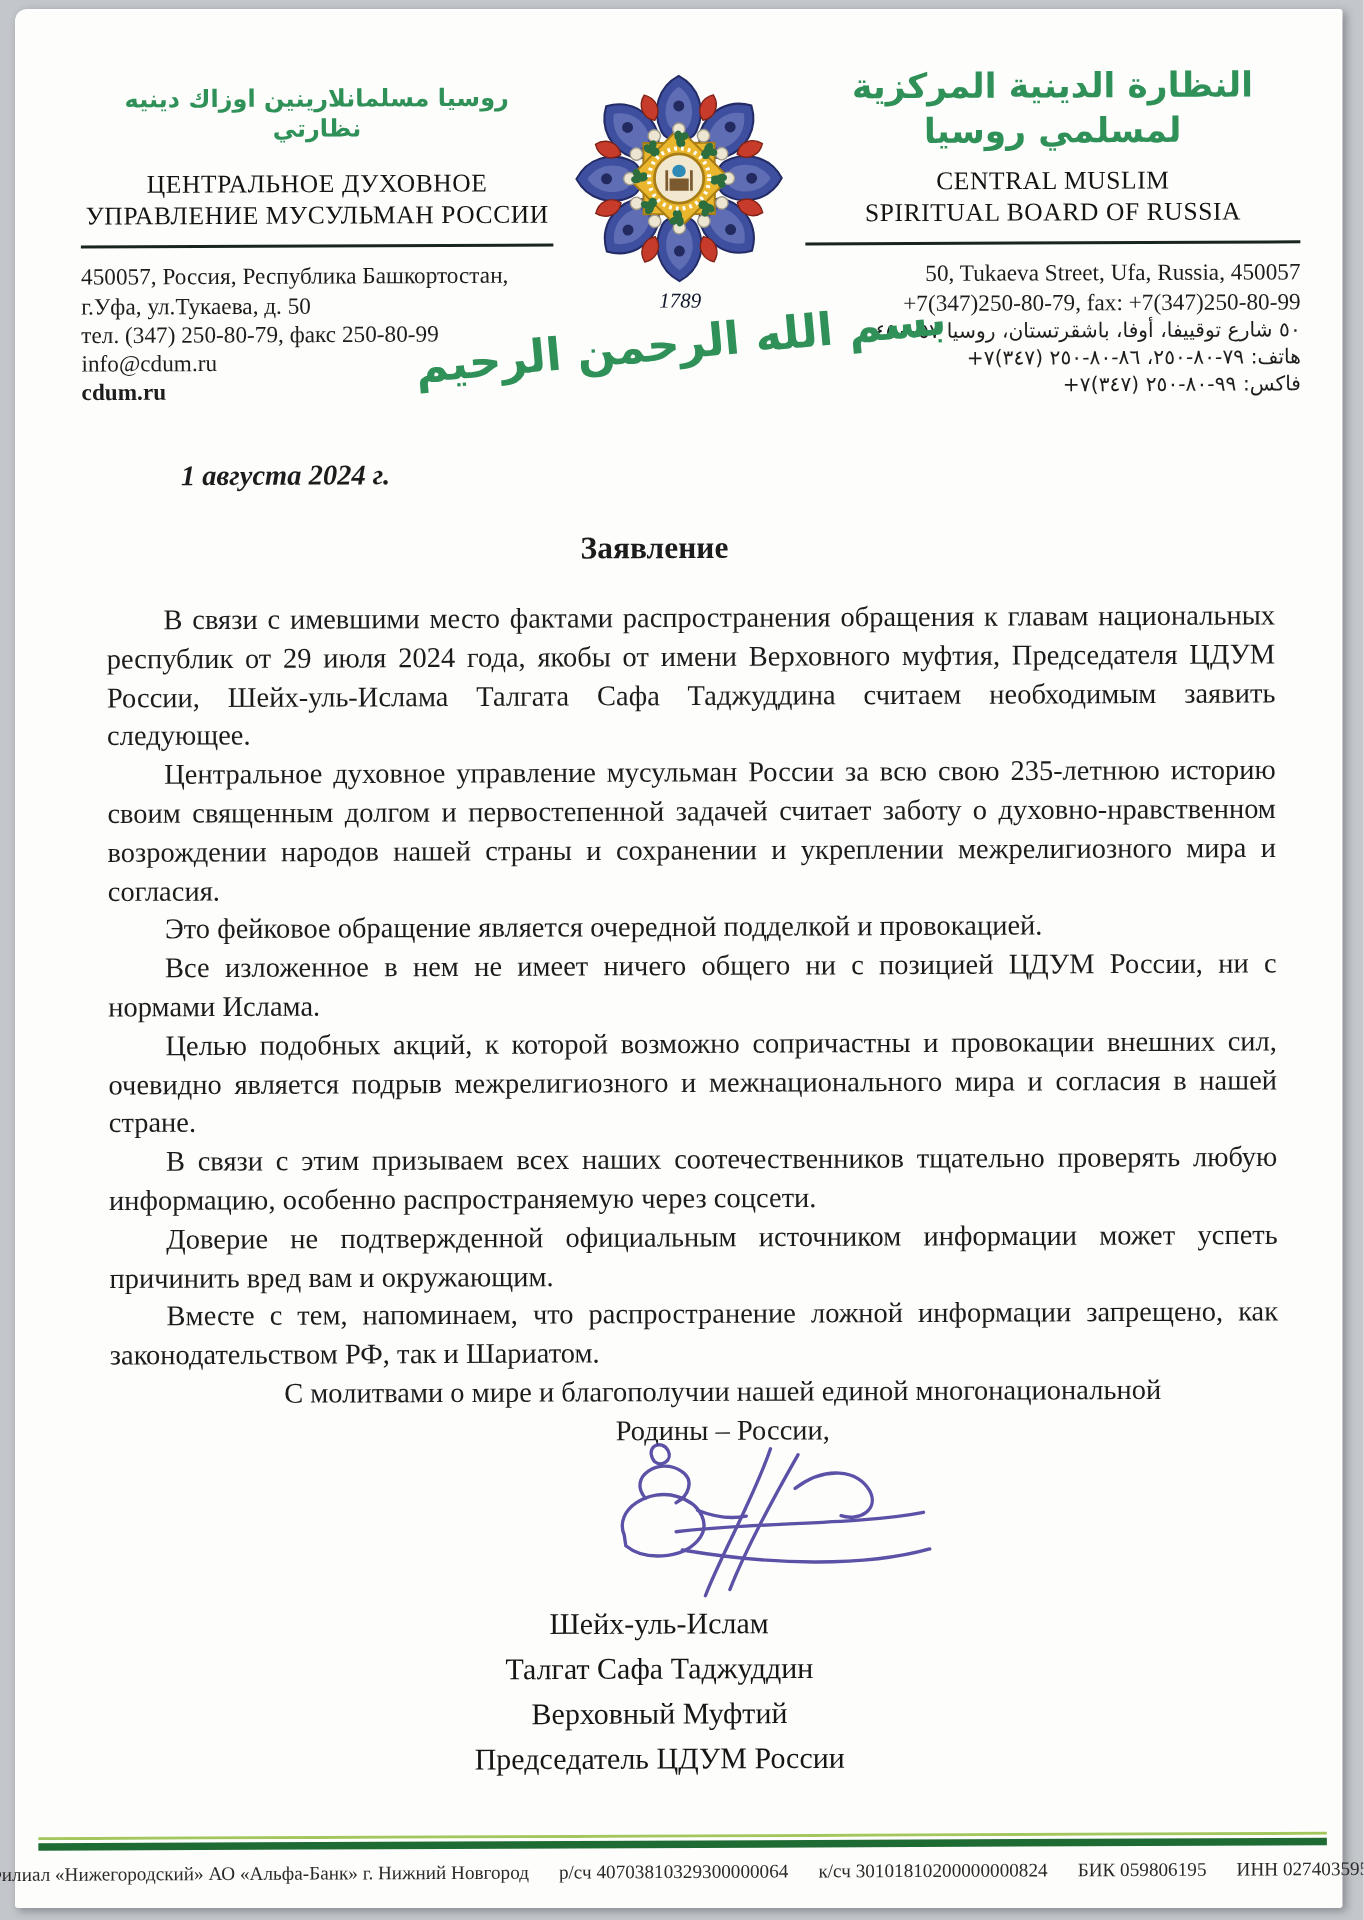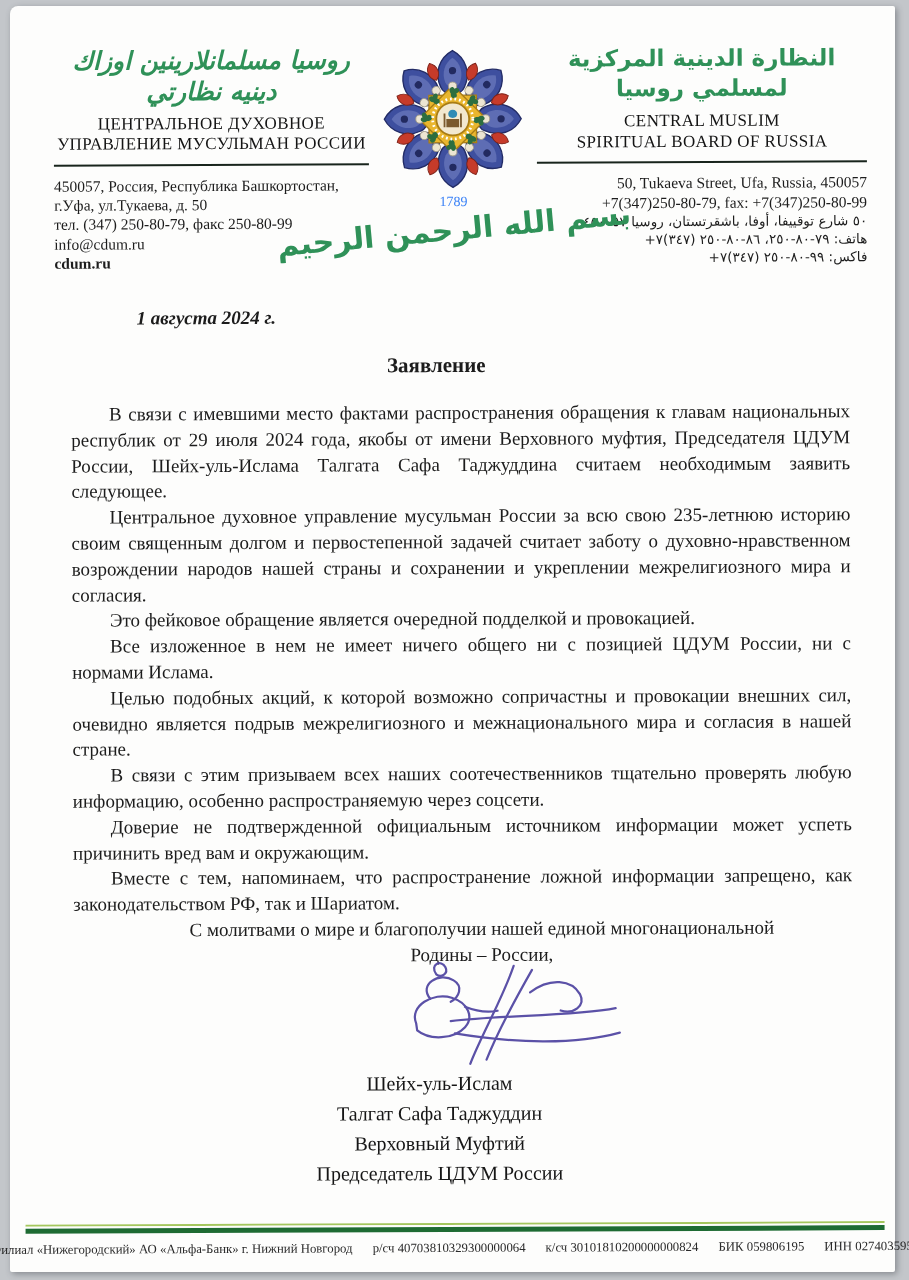--- a/index.html
+++ b/index.html
@@ -9,36 +9,36 @@
         border-radius:8px 2px 2px 2px;box-shadow:2px 2px 6px rgba(60,64,70,.45);}
   .content{position:absolute;inset:0;transform:rotate(-0.25deg);color:#1c1c1c;}
 
   
   .letterhead{position:absolute;top:38px;left:46px;right:26px;display:flex;}
   .lh-col{display:flex;flex-direction:column;}
   .lh-left{width:330px;}
   .lh-center{width:168px;align-items:center;margin-top:2px;}
   .lh-right{width:345px;}
   .callig{color:#2f9158;font-family:"DejaVu Sans",sans-serif;font-weight:bold;text-align:center;}
-  .callig-left{font-size:25px;line-height:1.25;min-height:62px;display:flex;align-items:center;justify-content:center;font-style:italic;}
+  .callig-left{font-size:16px;line-height:1.25;min-height:62px;display:flex;align-items:center;justify-content:center;}
   .callig-right{font-size:23px;line-height:1.3;min-height:62px;display:flex;align-items:center;justify-content:center;}
   .org{margin-top:6px;font-size:17px;letter-spacing:.4px;line-height:1.22;text-align:center;color:#141414;}
   .rule{height:2px;background:#18241c;margin:9px 0 10px 0;}
   .addr{font-size:15.5px;line-height:1.24;color:#1d1d1d;}
   .addr-left{text-align:left;}
   .addr-right{text-align:right;}
   .addr-ar{direction:rtl;font-family:"DejaVu Sans",sans-serif;font-size:13.5px;line-height:1.35;}
   .bold{font-weight:bold;}
   .emblem{width:146px;height:146px;}
-  .year{font-size:14px;color:#3b82f6;margin-top:2px;text-align:right;}
+  .year{font-style:italic;font-size:14px;color:#0f172a;margin-top:2px;text-align:right;}
   .basmala{color:#2f9158;font-family:"DejaVu Sans",sans-serif;font-weight:bold;font-size:30px;
            margin-top:2px;transform:rotate(-5deg);white-space:nowrap;}
 
   
-  .date-line{position:absolute;top:300px;left:128px;font-style:italic;font-weight:600;font-size:19px;}
+  .date-line{position:absolute;top:300px;left:112px;font-style:italic;font-weight:600;font-size:19px;}
   .doc-title{position:absolute;top:347px;left:0;right:30px;text-align:center;font-weight:bold;font-size:21px;}
   .body-text{position:absolute;top:394px;left:62px;right:44px;font-size:19px;line-height:25.8px;text-align:justify;}
   .body-text p{margin:0;text-indent:38px;}
   .closing{text-indent:0;text-align:center;}
 
   .signature-wrap{position:absolute;top:952px;left:360px;width:260px;height:112px;}
   .sig-block{position:absolute;top:1062px;left:0;right:30px;text-align:center;font-size:20px;line-height:30px;color:#161616;}
 
   
   .footer{position:absolute;left:4px;right:4px;bottom:16px;}

